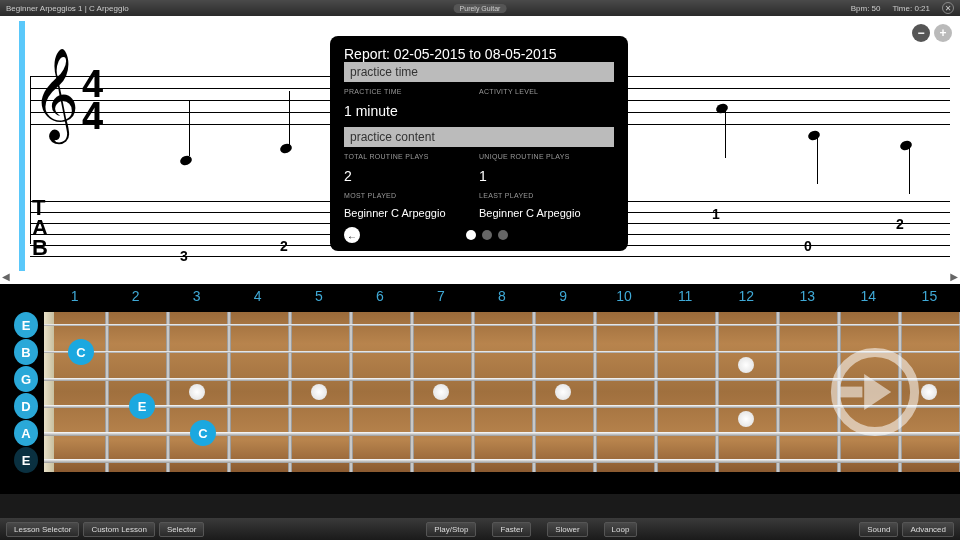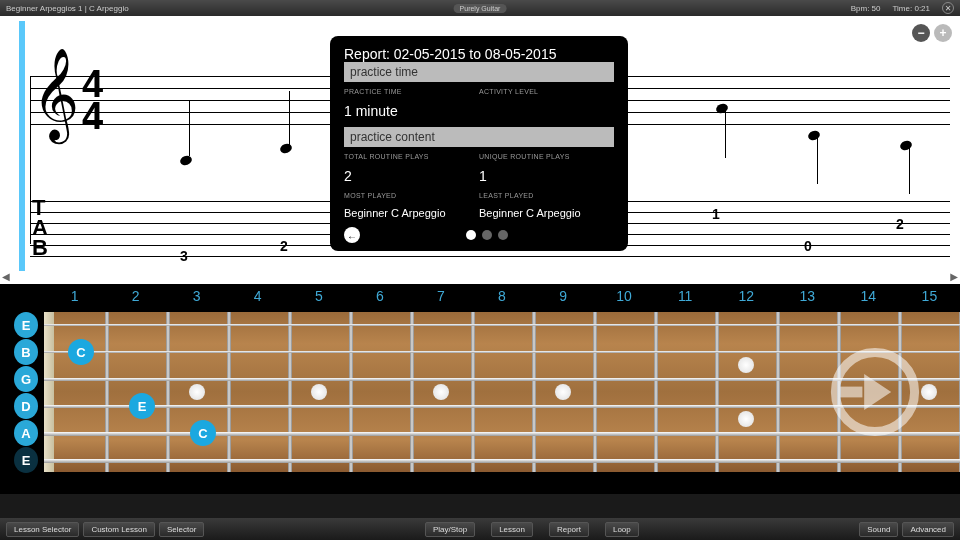--- a/index.html
+++ b/index.html
@@ -257,20 +257,20 @@
   </div>
 </div>
 
 <div class="bottombar">
   <div class="btn">Lesson Selector</div>
   <div class="btn">Custom Lesson</div>
   <div class="btn">Selector</div>
   <div class="spacer"></div>
   <div class="center-grp">
     <div class="btn">Play/Stop</div>
-    <div class="btn">Lesson</div>
-    <div class="btn">Report</div>
+    <div class="btn">Faster</div>
+    <div class="btn">Slower</div>
     <div class="btn">Loop</div>
   </div>
   <div class="spacer"></div>
   <div class="btn">Sound</div>
   <div class="btn">Advanced</div>
 </div>
 
 </body></html>

